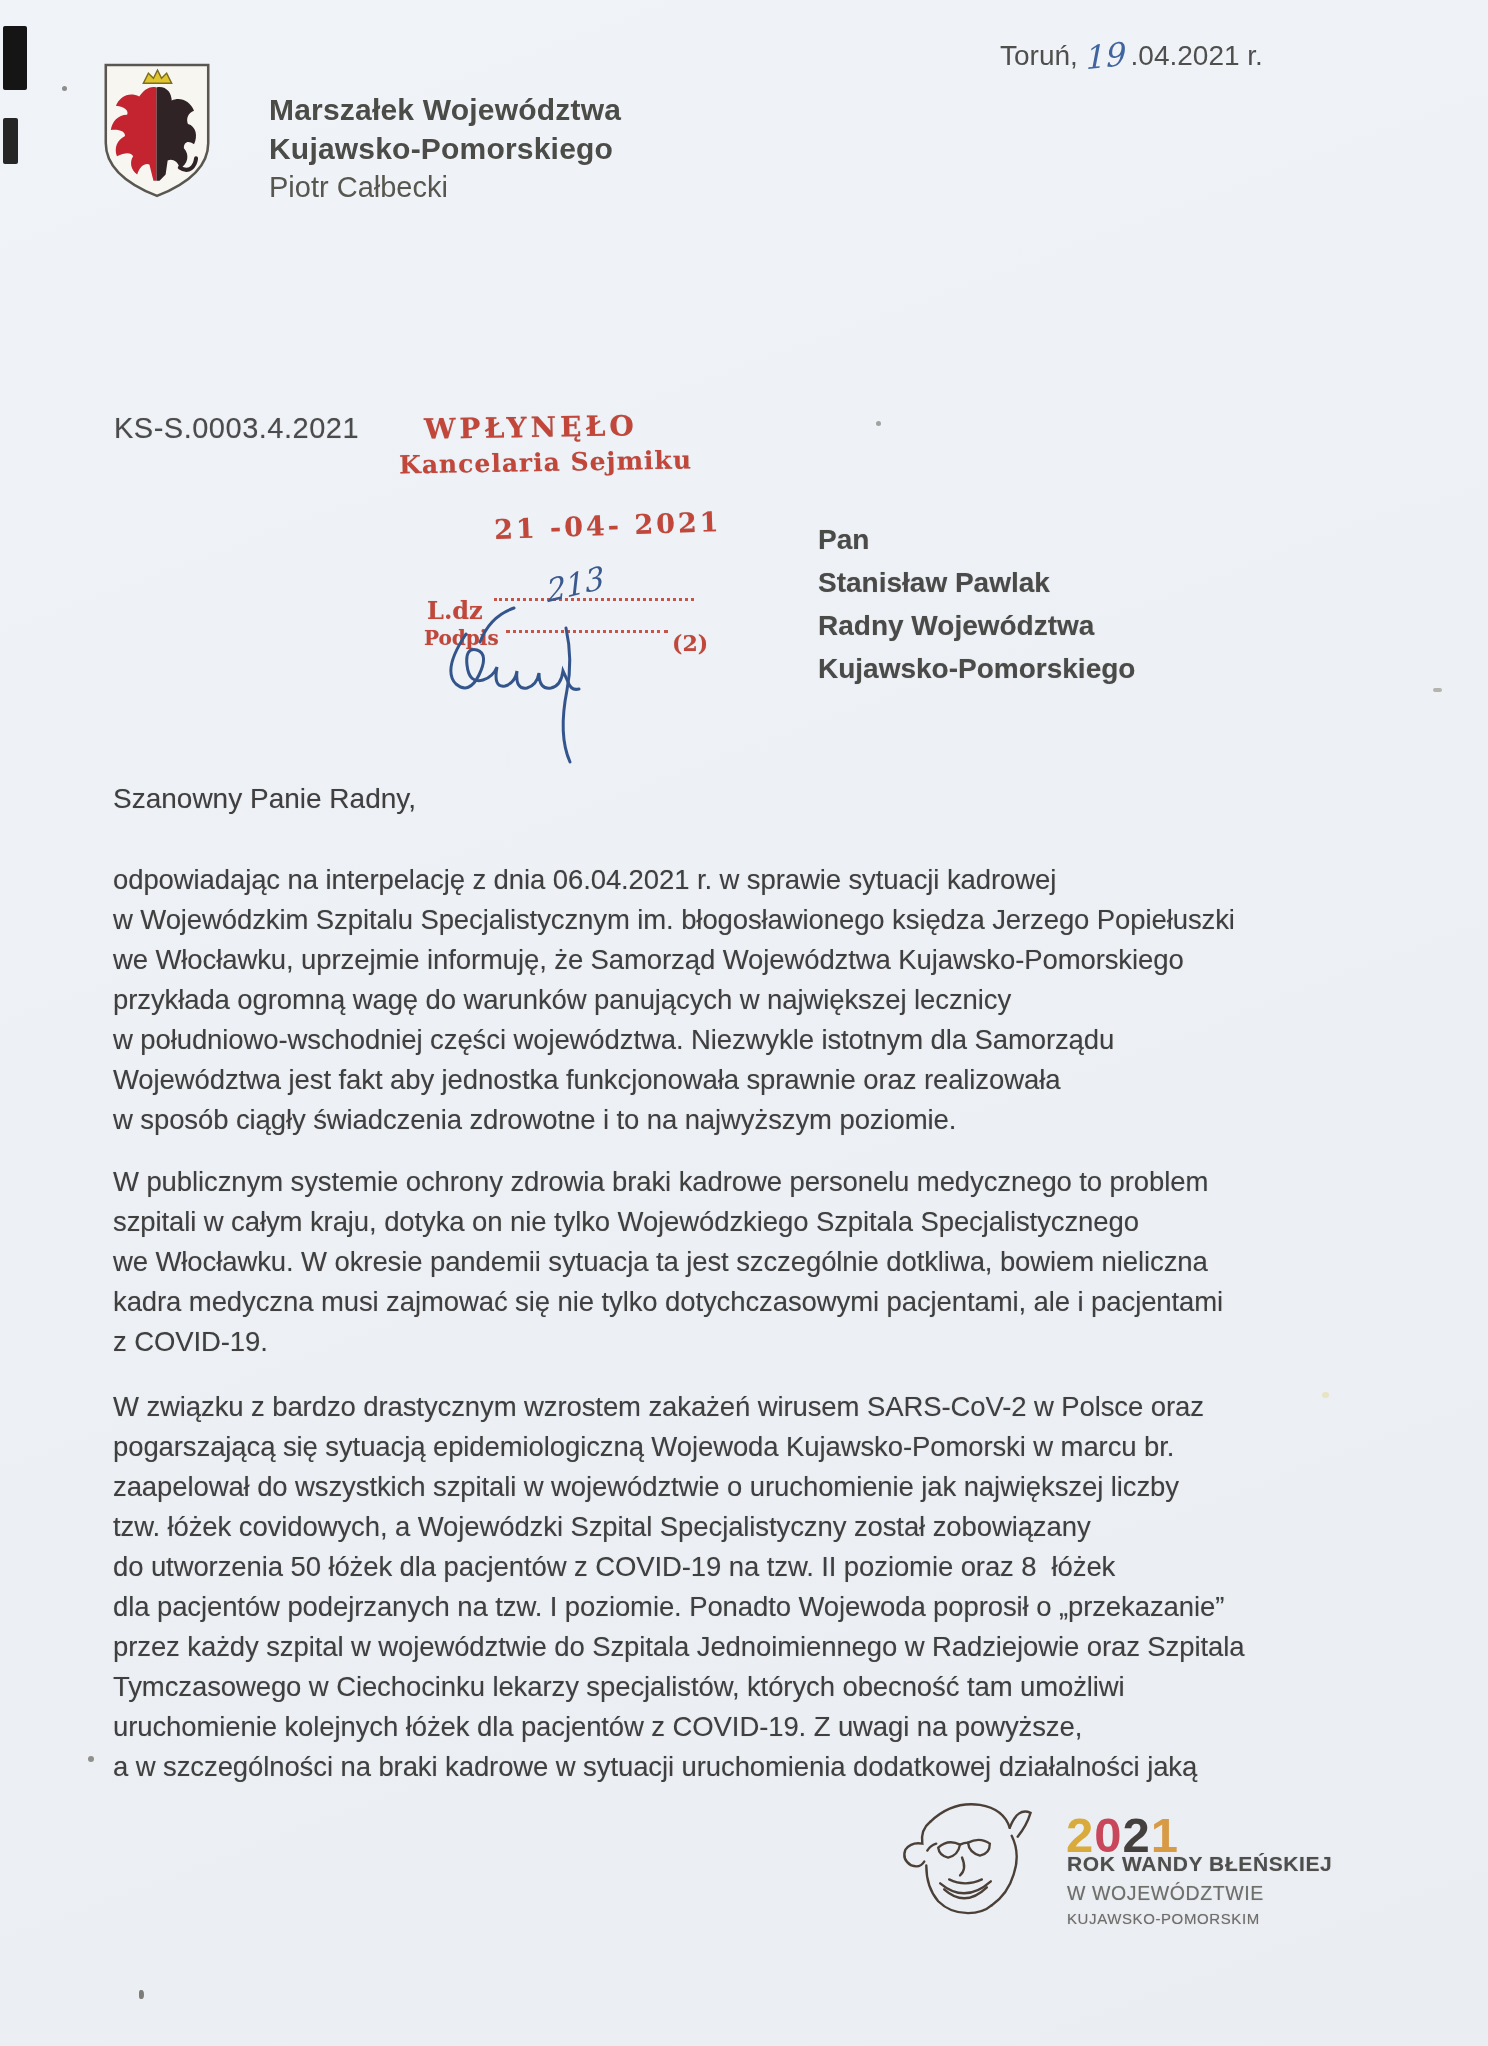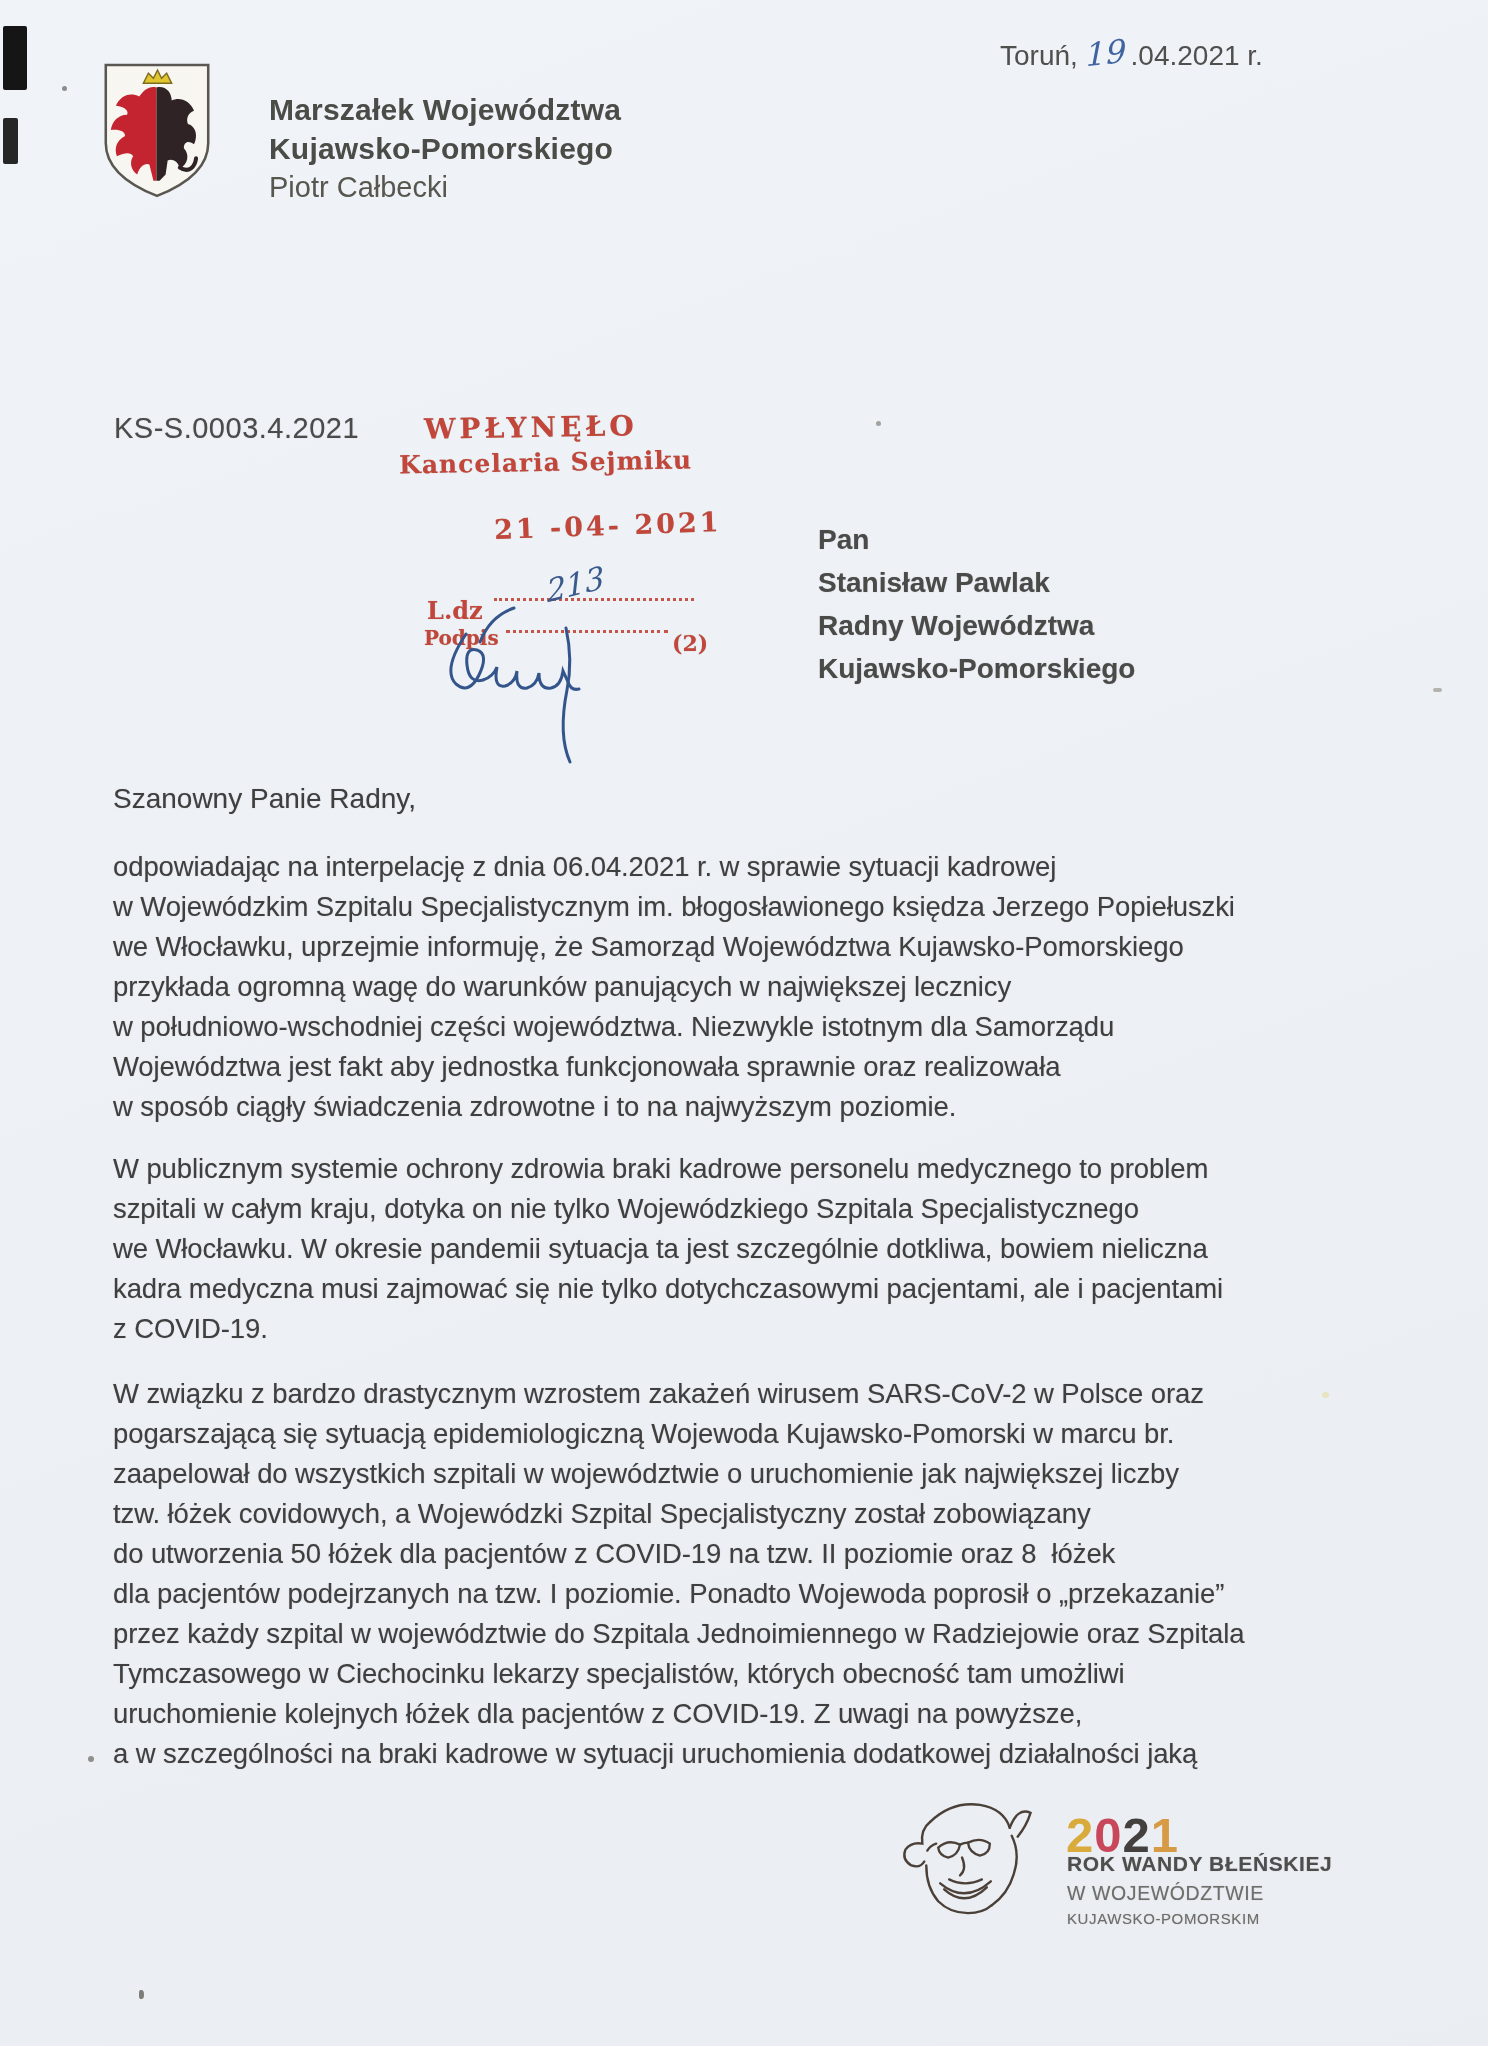--- a/index.html
+++ b/index.html
@@ -22,21 +22,21 @@
   .sp3{left:1433px;top:688px;width:9px;height:4px;background:#b4b4ae;border-radius:2px;}
   .sp4{left:88px;top:1756px;width:6px;height:6px;background:#90908a;}
   .sp5{left:139px;top:1990px;width:5px;height:9px;background:#7c7c78;border-radius:40% 60% 60% 40%;}
   .sp6{left:1322px;top:1392px;width:7px;height:6px;background:#e7e4c2;}
 
   
   .coat{position:absolute;left:98px;top:60px;width:118px;height:142px;}
   .sender{position:absolute;left:237px;top:90px;line-height:39px;margin-left:32px;}
   .sender .b{font-weight:bold;font-size:30px;color:#4b4b48;letter-spacing:.2px;}
   .sender .n{font-size:29px;color:#57564f;}
-  .dateline{position:absolute;left:1000px;top:40px;font-size:28px;color:#4f4f4d;display:flex;align-items:flex-start;}
+  .dateline{position:absolute;left:1000px;top:40px;font-size:28px;color:#4f4f4d;display:flex;align-items:center;}
   .dateline .hand{color:#3f64a0;font-family:"DejaVu Serif",serif;font-style:italic;font-size:32px;line-height:26px;transform:rotate(-6deg) skewX(-6deg);margin:0 4px 0 8px;text-shadow:none;}
 
   
   .refnum{left:114px;top:412px;font-size:29px;color:#4b4b4b;letter-spacing:.5px;}
   .stamp{font-family:"DejaVu Serif",serif;font-weight:bold;color:#bf3a2c;opacity:.93;}
   .st1{left:424px;top:411px;font-size:28px;letter-spacing:4px;transform:rotate(-1deg);}
   .st2{left:399px;top:448px;font-size:25px;letter-spacing:1px;transform:rotate(-1deg);}
   .stdate{left:494px;top:510px;font-size:27px;letter-spacing:3px;transform:rotate(-2deg);}
   .stldz{left:427px;top:596px;font-size:24px;}
   .stpodpis{left:424px;top:626px;font-size:20px;}
@@ -46,21 +46,21 @@
   .stsuffix{left:672px;top:630px;font-size:22px;}
   .hand213{position:absolute;left:546px;top:566px;font-family:"DejaVu Serif",serif;font-style:italic;font-size:31px;color:#3a5a8e;transform:rotate(-14deg) skewX(-10deg);}
   .signature{position:absolute;left:420px;top:578px;width:250px;height:190px;}
 
   
   .recipient{position:absolute;left:818px;top:518px;line-height:43px;font-weight:bold;font-size:28px;color:#4a4a48;}
   .recipient div{white-space:pre;text-shadow:0 0 1px rgba(70,70,70,.35);}
 
   
   .salutation{left:113px;top:783px;font-size:28px;}
-  .para{position:absolute;left:113px;line-height:40px;font-size:27.5px;letter-spacing:-.1px;}
+  .para{position:absolute;left:113px;line-height:40px;font-size:27.5px;letter-spacing:-.1px;margin-top:13px;}
   .p1{top:847px;} .p2{top:1149px;} .p3{top:1374px;}
   .para .line{white-space:pre;text-shadow:0 0 1px rgba(70,70,70,.35);}
 
   
   .face{position:absolute;left:889px;top:1792px;width:156px;height:144px;}
   .year{position:absolute;left:1066px;top:1795px;font-size:49px;font-weight:bold;letter-spacing:1px;font-family:"Liberation Sans",sans-serif;margin-top:12px;}
   .year .d1{color:#d9aa3c;} .year .d2{color:#c9475a;} .year .d3{color:#44403e;} .year .d4{color:#d79a45;}
   .cap1{left:1067px;top:1852px;font-size:21px;font-weight:bold;color:#4e4e4c;letter-spacing:.6px;}
   .cap2{left:1067px;top:1882px;font-size:19.5px;color:#6e6e6a;letter-spacing:.6px;}
   .cap3{left:1067px;top:1910px;font-size:15px;color:#6e6e6a;letter-spacing:.6px;}

